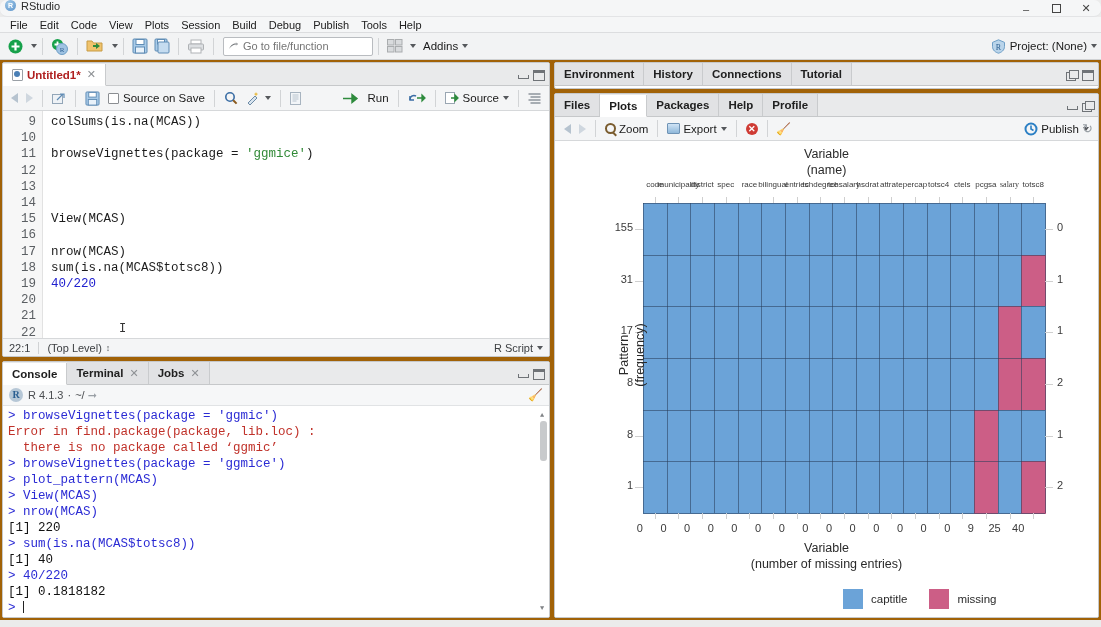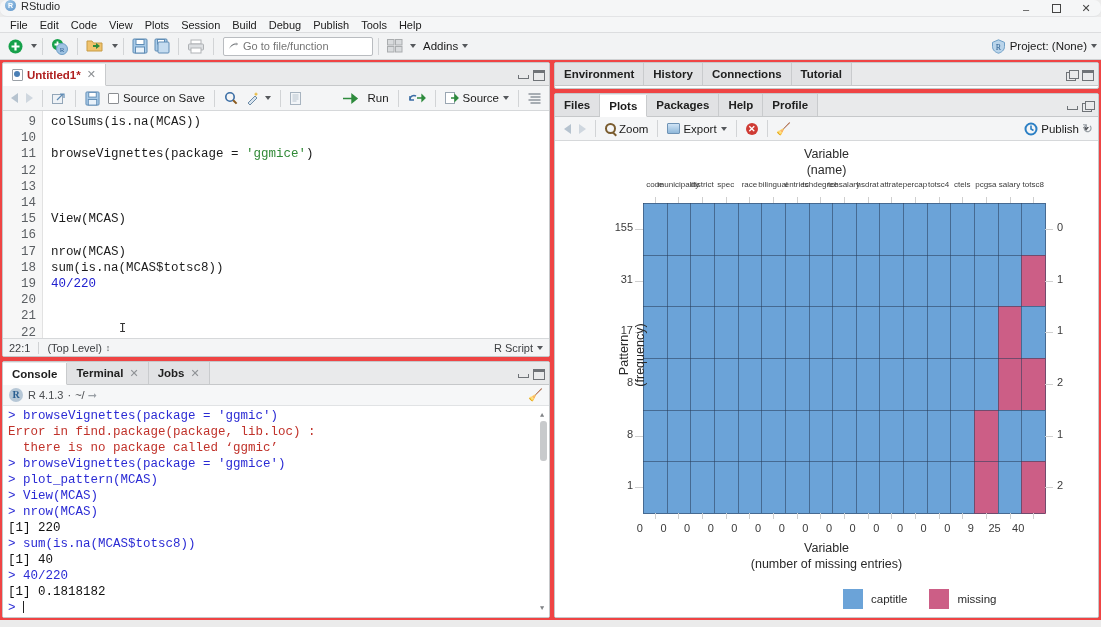--- a/index.html
+++ b/index.html
@@ -55,21 +55,21 @@
     display: flex; align-items: center; padding-left: 3px; margin-left: 4px;
   }
   .gotofile input {
     border: 0; outline: 0; font-family: "Liberation Sans", sans-serif; font-size: 11px;
     color: #8a8d91; width: 120px; background: transparent; margin-left: 3px;
   }
   .addins-lbl { font-size: 11.5px; margin-left: 4px; color: #1a1a1a; }
   .project-box { position: absolute; right: 4px; display: flex; align-items: center; font-size: 11.5px; }
 
   
-  .workspace { display: flex; height: 560px; background: #ef4444; }
+  .workspace { display: flex; height: 560px; background: #a16207; }
   .col-left { width: 552px; display: flex; flex-direction: column; }
   .col-right { width: 549px; display: flex; flex-direction: column; }
 
   .pane {
     background: #fff; border: 1px solid #c6c8ca; margin: 2px; display: flex; flex-direction: column;
     overflow: hidden; border-radius: 2px;
   }
 
   
   .tabstrip {
@@ -594,21 +594,21 @@
             <span style="left:218.05882352941177px;top:0;">bilingual</span>
             <span style="left:241.7058823529412px;top:0;">entries</span>
             <span style="left:265.3529411764706px;top:0;">tchdegree</span>
             <span style="left:289px;top:0;">tchsalary</span>
             <span style="left:312.6470588235294px;top:0;">hsdrat</span>
             <span style="left:336.29411764705884px;top:0;">attrate</span>
             <span style="left:359.94117647058823px;top:0;">percap</span>
             <span style="left:383.5882352941177px;top:0;">totsc4</span>
             <span style="left:407.2352941176471px;top:0;">ctels</span>
             <span style="left:430.88235294117646px;top:0;">pcgsa</span>
-            <span style="left:454.5294117647059px;top:0;">salary</span>
+            <span style="left:454.5294117647059px;top:0;font-family:Liberation Serif, serif;">salary</span>
             <span style="left:478.1764705882353px;top:0;">totsc8</span>
           </div>
           <div class="cell obs" style="left:88px;top:62px;width:24.247058823529414px;height:52.266666666666666px;"></div>
           <div class="cell obs" style="left:111.64705882352942px;top:62px;width:24.247058823529414px;height:52.266666666666666px;"></div>
           <div class="cell obs" style="left:135.29411764705884px;top:62px;width:24.247058823529414px;height:52.266666666666666px;"></div>
           <div class="cell obs" style="left:158.94117647058823px;top:62px;width:24.247058823529414px;height:52.266666666666666px;"></div>
           <div class="cell obs" style="left:182.58823529411765px;top:62px;width:24.247058823529414px;height:52.266666666666666px;"></div>
           <div class="cell obs" style="left:206.23529411764707px;top:62px;width:24.247058823529414px;height:52.266666666666666px;"></div>
           <div class="cell obs" style="left:229.88235294117646px;top:62px;width:24.247058823529414px;height:52.266666666666666px;"></div>
           <div class="cell obs" style="left:253.52941176470588px;top:62px;width:24.247058823529414px;height:52.266666666666666px;"></div>

